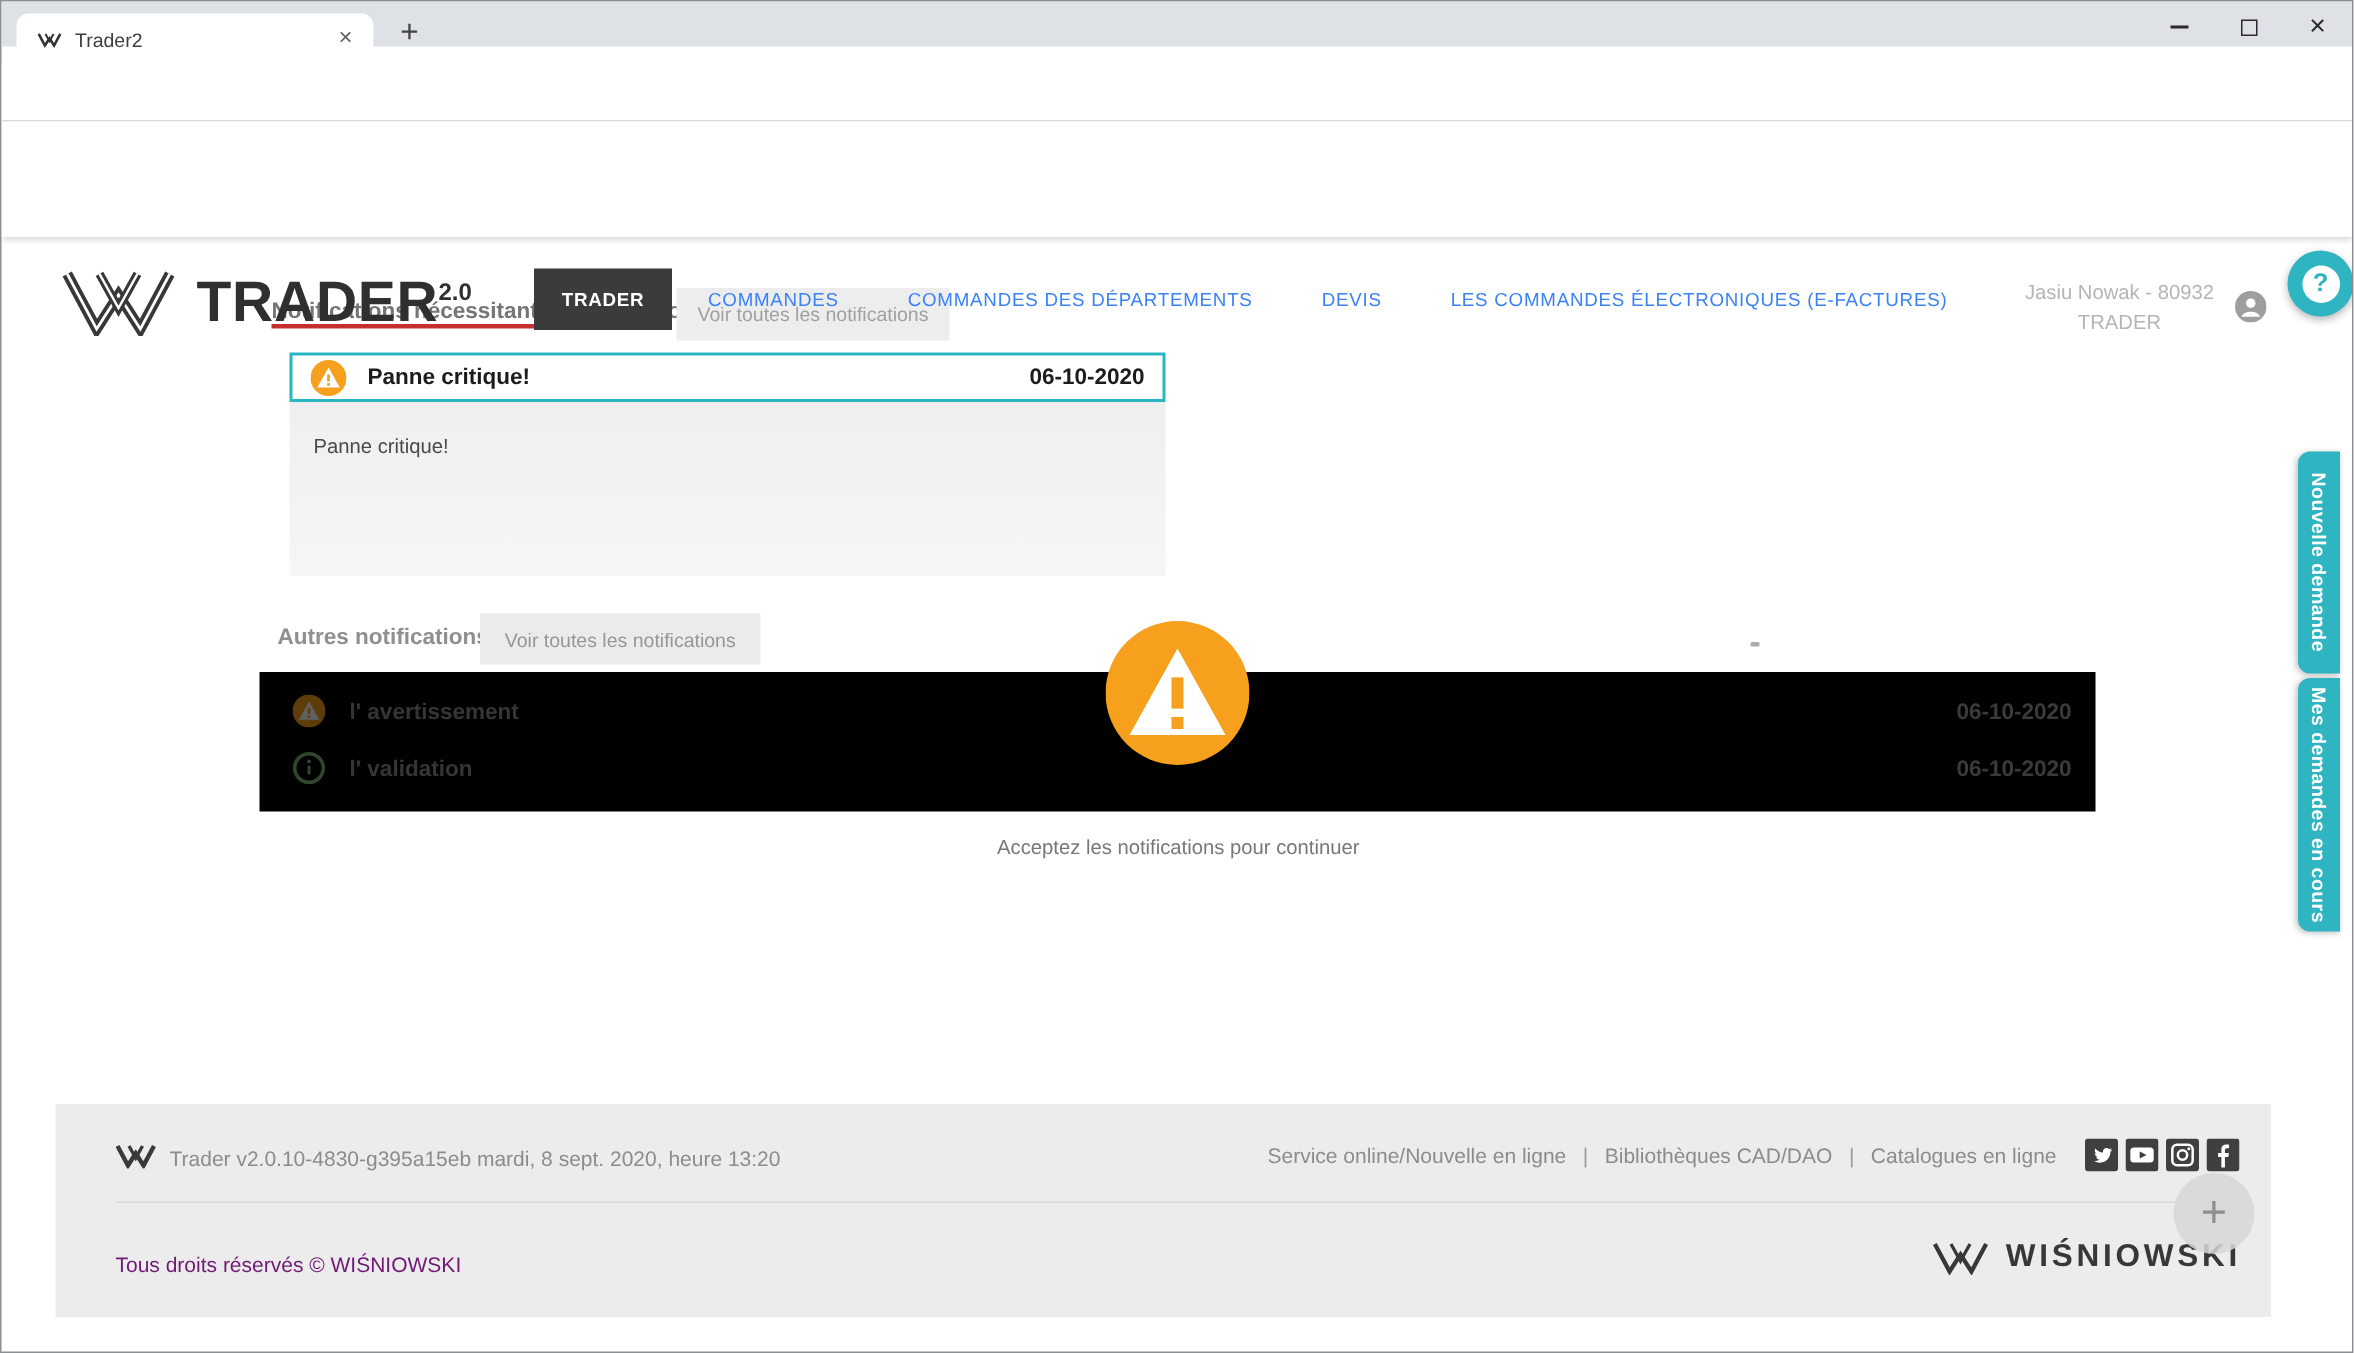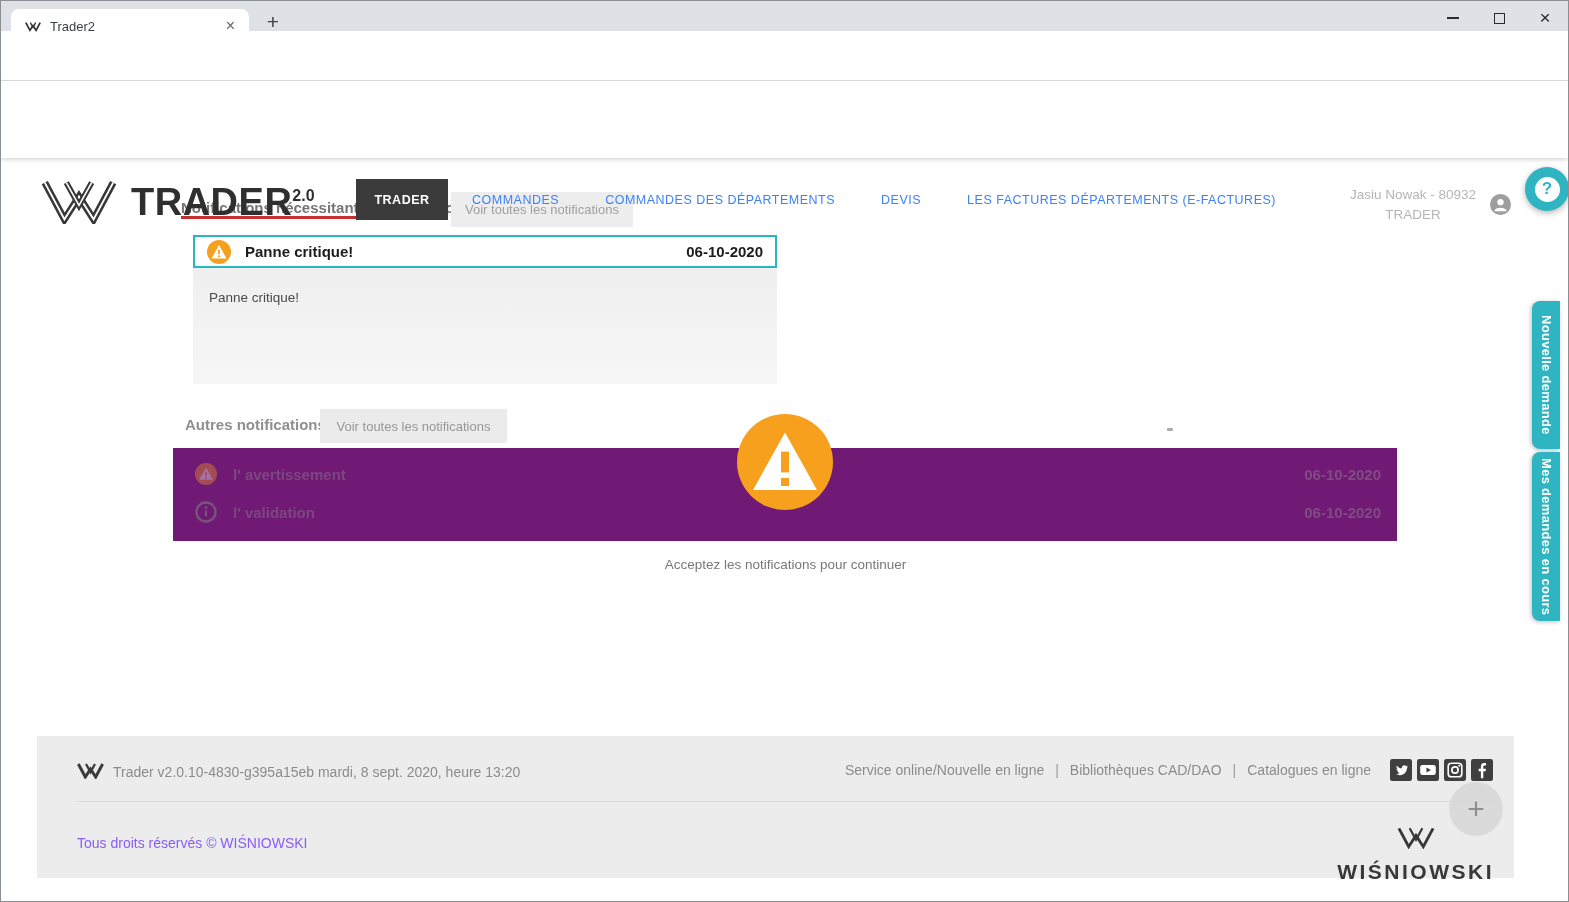--- a/index.html
+++ b/index.html
@@ -83,21 +83,21 @@
   .warn-badge svg { width:100%; height:100%; display:block; }
   .card-title { font-size:15px; font-weight:bold; color:#1c1c1c; margin-left:14px; }
   .card-date { margin-left:auto; font-size:15px; font-weight:bold; color:#1c1c1c; }
   .card-body { position:absolute; left:192px; top:267px; width:584px; height:116px;
                background:linear-gradient(180deg,#efefef,#f6f6f6); padding:22px 16px; }
   .card-body-text { font-size:13.5px; color:#4a4a4a; }
 
   .sec2-title { position:absolute; left:184px; top:415px; font-size:15px; font-weight:bold; color:#8f8f8f; }
   .viewall-2 { position:absolute; left:319px; top:408px; width:187px; height:34px; background:#ebebeb;
                color:#979797; font-size:13px; display:flex; align-items:center; justify-content:center; }
-  .other-panel { position:absolute; left:172px; top:447px; width:1224px; height:93px; background:#701a75; }
+  .other-panel { position:absolute; left:172px; top:447px; width:1224px; height:93px; background:#000000; }
   .other-row { position:absolute; left:0; width:100%; height:38px; display:flex; align-items:center;
                padding:0 16px 0 22px; opacity:.38; }
   .other-row.r1 { top:7px; } .other-row.r2 { top:45px; }
   .row-icon { width:22px; height:22px; flex:0 0 auto; }
   .row-icon svg { width:100%; height:100%; display:block; }
   .row-label { font-size:15px; font-weight:bold; color:#8d8d8d; margin-left:16px; }
   .row-date { margin-left:auto; font-size:15px; font-weight:bold; color:#9a9a9a; }
 
   .overlay-icon { position:absolute; left:736px; top:413px; width:96px; height:96px; z-index:4; }
   .overlay-icon svg { width:100%; height:100%; display:block; }
@@ -125,22 +125,22 @@
   .footer-right { position:absolute; right:21px; top:23px; display:flex; align-items:center; }
   .footer-link { font-size:14px; color:#8c8c8c; }
   .link-sep { font-size:14px; color:#9c9c9c; padding:0 11px; }
   .social-icons { display:flex; gap:5px; margin-left:19px; }
   .social { width:22px; height:22px; }
   .social svg { width:100%; height:100%; display:block; }
   .footer-divider { position:absolute; left:40px; right:20px; top:65px; height:1px; background:#d8d8d8; }
   .scrolltop { position:absolute; left:1412px; top:46px; width:54px; height:54px; border-radius:50%;
                background:rgba(215,215,215,.85); display:flex; align-items:center; justify-content:center;
                font-size:30px; font-weight:300; color:#8f8f8f; z-index:2; }
-  .footer-copy { position:absolute; left:40px; top:99px; font-size:14px; color:#8b5cf6; }
-  .footer-brand { position:absolute; right:20px; top:90px; display:flex; align-items:center; gap:11px;flex-direction:column; }
+  .footer-copy { position:absolute; left:40px; top:99px; font-size:14px; color:#701a75; }
+  .footer-brand { position:absolute; right:20px; top:90px; display:flex; align-items:center; gap:11px; }
   .brand-mark { width:38px; height:23px; color:#383838; }
   .brand-mark svg { width:100%; height:100%; }
   .brand-name { font-size:21px; font-weight:bold; color:#383838; letter-spacing:2.5px; }
 </style>
 </head>
 <body>
 
 <div class="window">
 
   <div class="tabstrip">
@@ -205,21 +205,21 @@
           <path d="M40 6 L60 42 L80 6" fill="none" stroke="currentColor" stroke-width="9"></path>
           <path d="M40 6 L60 42 L80 6" fill="none" stroke="#fff" stroke-width="2.5"></path>
         </svg>
     </div>
     <div class="brand-text"><span>TRADER</span><span class="brand-sup">2.0</span></div>
     <nav class="main-nav">
       <div class="nav-item active">TRADER</div>
       <div class="nav-item">COMMANDES</div>
       <div class="nav-item">COMMANDES DES DÉPARTEMENTS</div>
       <div class="nav-item">DEVIS</div>
-      <div class="nav-item">LES FACTURES DÉPARTEMENTS (E-FACTURES)</div>
+      <div class="nav-item">LES COMMANDES ÉLECTRONIQUES (E-FACTURES)</div>
     </nav>
     <div class="user-block">
       <div class="user-name">Jasiu Nowak - 80932</div>
       <div class="user-role">TRADER</div>
     </div>
     <div class="user-avatar">
       <svg viewBox="0 0 24 24">
           <circle cx="12" cy="12" r="12" fill="#9e9e9e"></circle>
           <circle cx="12" cy="9.3" r="3.6" fill="#fff"></circle>
           <path d="M4.8 19.6 a7.6 5.6 0 0 1 14.4 0 Z" fill="#fff"></path>

